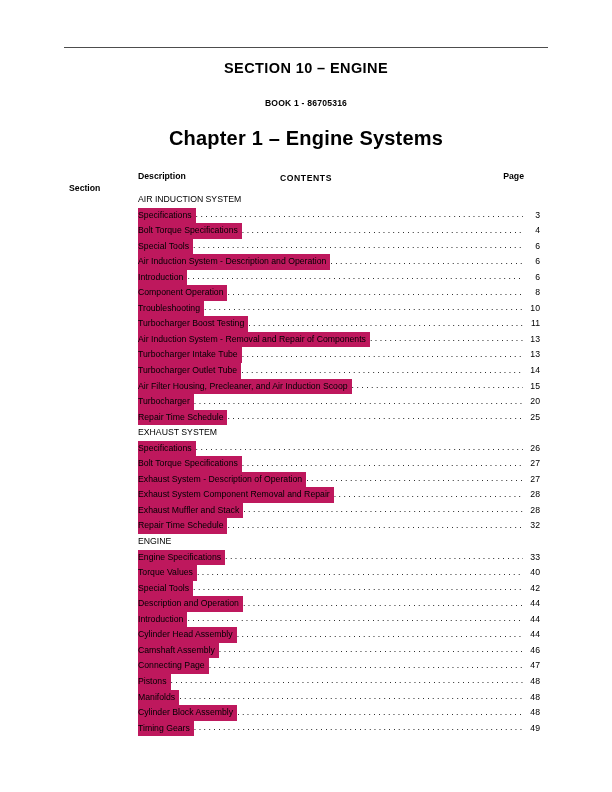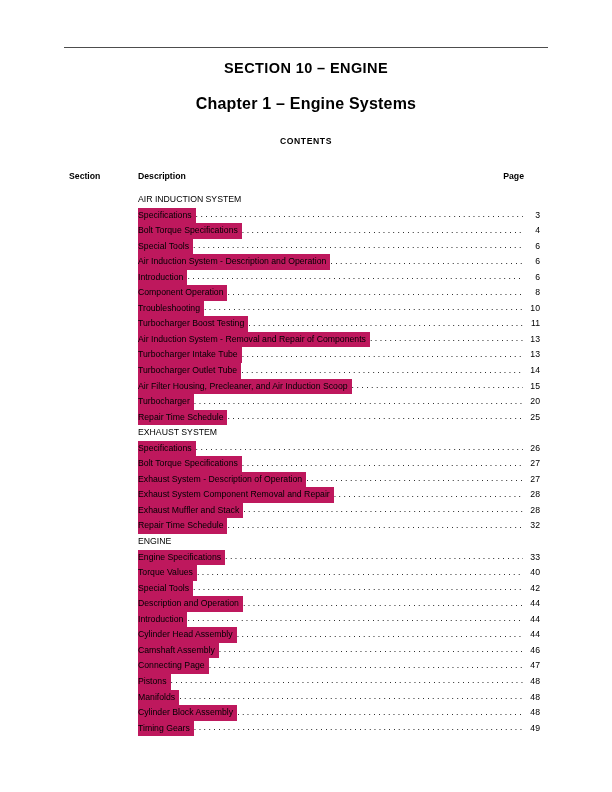--- a/index.html
+++ b/index.html
@@ -50,21 +50,21 @@
     padding-top: 2px;
   }
   .book-line {
     font-size: 8.6px;
     font-weight: bold;
     letter-spacing: 0.2px;
     margin: 0;
     padding-top: 22px;
   }
   .chapter-title {
-    font-size: 16px;
+    font-size: 20px;
     font-weight: bold;
     letter-spacing: 0.2px;
     margin: 0;
     padding-top: 19px;
   }
   .contents-label {
     font-size: 8.6px;
     font-weight: bold;
     letter-spacing: 0.6px;
     margin: 0;
@@ -81,21 +81,21 @@
 
   .toc-head {
     position: relative;
     height: 16px;
     font-size: 8.7px;
     font-weight: bold;
   }
   .col-section {
     position: absolute;
     left: 5px;
-    top: 0;
+    top: 12px;
   }
   .col-description {
     position: absolute;
     left: 74px;
     top: 0;
   }
   .col-page {
     position: absolute;
     right: 24px;
     top: 0;
@@ -163,20 +163,21 @@
 </style>
 </head>
 <body>
 
 <div class="page">
 
   <div class="top-rule"></div>
 
   <div class="titles">
     <h1 class="doc-title">SECTION 10 – ENGINE</h1>
+    <p class="book-line">BOOK 1 - 86705316</p>
     <h2 class="chapter-title">Chapter 1 – Engine Systems</h2>
     <p class="contents-label">CONTENTS</p>
   </div>
 
   <div class="toc">
     <div class="toc-head">
       <span class="col-section">Section</span>
       <span class="col-description">Description</span>
       <span class="col-page">Page</span>
     </div>

